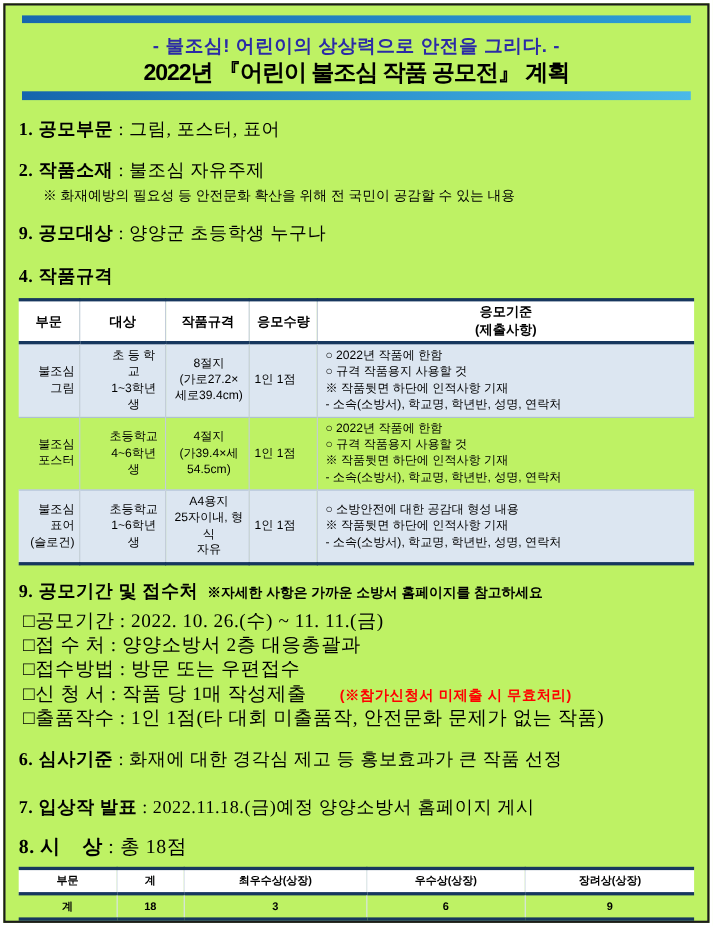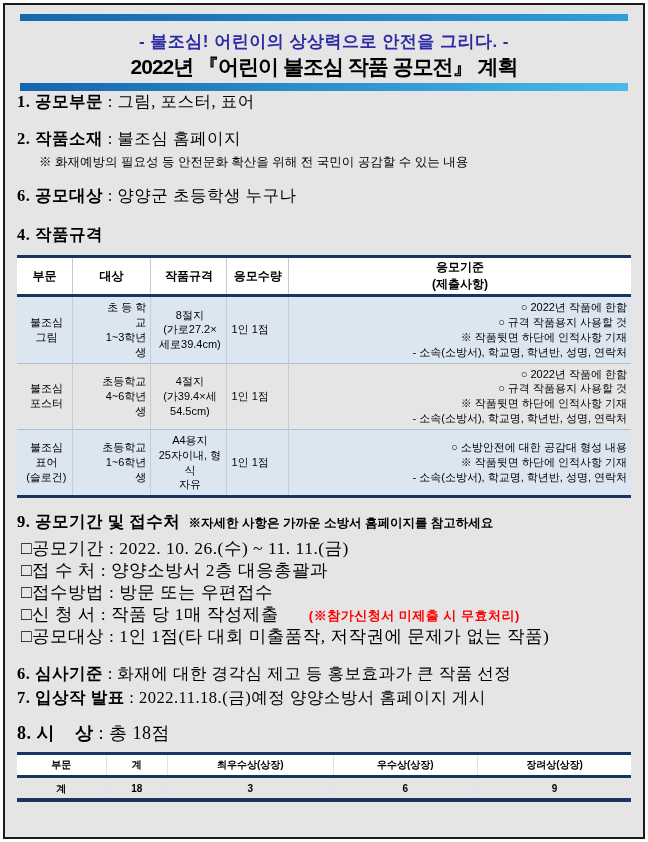--- a/index.html
+++ b/index.html
@@ -1,17 +1,17 @@
 <!DOCTYPE html>
 <html><head>
 <meta charset="utf-8">
 <style>
   html,body{margin:0;padding:0;background:#ffffff;}
   body{width:648px;height:842px;position:relative;font-family:"Liberation Serif",serif;color:#000;}
-  .page{position:absolute;left:3px;top:3px;right:3px;bottom:3px;border:2px solid #1c1c1c;overflow:hidden;background:#e5e5e5;}
+  .page{position:absolute;left:3px;top:3px;right:3px;bottom:3px;border:2px solid #1c1c1c;overflow:hidden;background:#bef264;}
 
   
   .header{margin:9px 15px 0 15px;}
   .bar-top{height:7px;background:linear-gradient(90deg,#1767ae,#2d9fd6);}
   .bar-bottom{height:8px;background:linear-gradient(90deg,#1565ad 0%,#2e95cf 55%,#4ab9e8 100%);margin-top:4px;}
   .subtitle{text-align:center;color:#2b2ba6;font-weight:bold;font-size:17px;font-family:"Liberation Sans",sans-serif;margin-top:9px;letter-spacing:.5px;}
   .title{text-align:center;color:#000;font-weight:bold;font-size:21px;font-family:"Liberation Sans",sans-serif;letter-spacing:-1px;margin-top:2px;line-height:1.15;}
 
   .content{padding:0 12px;}
   .sec{font-size:16.5px;white-space:pre-wrap;}
@@ -21,24 +21,24 @@
   .inline-note{font-size:13px;font-weight:bold;font-family:"Liberation Sans",sans-serif;}
 
   
   table{border-collapse:collapse;width:100%;}
   .spec-table{margin-top:9px;font-size:11px;font-family:"Liberation Sans",sans-serif;border-top:3px solid #17375e;border-bottom:3px solid #17375e;}
   .spec-table th{font-size:12px;font-weight:bold;background:#fff;border-bottom:3px solid #17375e;height:32px;white-space:pre-line;border-left:1px solid #c3cdd9;border-right:1px solid #c3cdd9;}
   .spec-table th:first-child{border-left:none;}
   .spec-table th:last-child{border-right:none;}
   .spec-table td{border-left:1px solid #c3cdd9;border-right:1px solid #c3cdd9;border-top:1px solid #aebfd4;vertical-align:middle;white-space:pre-line;line-height:1.35;padding:3px 4px;}
   .spec-table td:first-child{border-left:none;}
-  .spec-table td:last-child{border-right:none;text-align:right;}
+  .spec-table td:last-child{border-right:none;}
   .spec-table tr.blue td{background:#dce6f1;}
-  .spec-table .c-cat{text-align:center;padding-left:8px;}
-  .spec-table .c-target{text-align:right;padding-left:24px;}
+  .spec-table .c-cat{text-align:right;padding-left:8px;}
+  .spec-table .c-target{text-align:center;padding-left:24px;}
   .spec-table .c-spec{text-align:center;padding-left:6px;}
   .spec-table .c-qty{text-align:left;}
   .spec-table .c-crit{text-align:left;padding-left:7px;}
   .spec-table tr.r1 td{height:58px;}
   .spec-table tr.r2 td{height:56px;}
   .spec-table tr.r3 td{height:48px;}
 
   
   .s5-list{margin:5px 0 0 4px;font-size:17.5px;line-height:20px;letter-spacing:.5px;}
   .s5-list .red{color:#ff0000;padding-left:30px;}
@@ -58,26 +58,26 @@
 
   <div class="header">
     <div class="bar-top"></div>
     <div class="subtitle">- 불조심! 어린이의 상상력으로 안전을 그리다. -</div>
     <div class="title">2022년 『어린이 불조심 작품 공모전』 계획</div>
     <div class="bar-bottom"></div>
   </div>
 
   <div class="content">
 
-    <div class="sec" style=""><span class="t">1. 공모부문</span><span class="v"> : 그림, 포스터, 표어</span></div>
+    <div class="sec" style="margin-top:16px"><span class="t">1. 공모부문</span><span class="v"> : 그림, 포스터, 표어</span></div>
 
-    <div class="sec" style="margin-top:15px"><span class="t">2. 작품소재</span><span class="v"> : 불조심 홈페이지</span></div>
+    <div class="sec" style="margin-top:15px"><span class="t">2. 작품소재</span><span class="v"> : 불조심 자유주제</span></div>
     <div class="note" style="margin:4px 0 0 22px;">※ 화재예방의 필요성 등 안전문화 확산을 위해 전 국민이 공감할 수 있는 내용</div>
 
-    <div class="sec" style="margin-top:14px"><span class="t">6. 공모대상</span><span class="v"> : 양양군 초등학생 누구나</span></div>
+    <div class="sec" style="margin-top:14px"><span class="t">9. 공모대상</span><span class="v"> : 양양군 초등학생 누구나</span></div>
 
     <div class="sec" style="margin-top:17px"><span class="t">4. 작품규격</span></div>
 
     <table class="spec-table">
       <colgroup>
         <col style="width:9%">
           <col style="width:12.8%">
           <col style="width:12.4%">
           <col style="width:10%">
           <col style="width:55.8%">
@@ -137,26 +137,26 @@
         </tr>
       </tbody>
     </table>
 
     <div class="sec" style="margin-top:13px"><span class="t">9. 공모기간 및 접수처</span>  <span class="note" style="font-weight:bold">※자세한 사항은 가까운 소방서 홈페이지를 참고하세요</span></div>
     <div class="s5-list">
       <div><span>□공모기간 : 2022. 10. 26.(수) ~ 11. 11.(금)</span><span class="red inline-note"></span></div>
       <div><span>□접 수 처 : 양양소방서 2층 대응총괄과</span><span class="red inline-note"></span></div>
       <div><span>□접수방법 : 방문 또는 우편접수</span><span class="red inline-note"></span></div>
       <div><span>□신 청 서 : 작품 당 1매 작성제출</span><span class="red inline-note">(※참가신청서 미제출 시 무효처리)</span></div>
-      <div><span>□공모대상 : 1인 1점(타 대회 미출품작, 저작권에 문제가 없는 작품)</span><span class="red inline-note"></span></div>
+      <div><span>□출품작수 : 1인 1점(타 대회 미출품작, 안전문화 문제가 없는 작품)</span><span class="red inline-note"></span></div>
     </div>
 
     <div class="sec" style="margin-top:15px"><span class="t">6. 심사기준</span><span class="v"> : 화재에 대한 경각심 제고 등 홍보효과가 큰 작품 선정</span></div>
 
-    <div class="sec" style="margin-top:2px"><span class="t">7. 입상작 발표</span><span class="v"> : 2022.11.18.(금)예정 양양소방서 홈페이지 게시</span></div>
+    <div class="sec" style="margin-top:22px"><span class="t">7. 입상작 발표</span><span class="v"> : 2022.11.18.(금)예정 양양소방서 홈페이지 게시</span></div>
 
     <div class="sec" style="margin-top:12px;font-size:18px"><span class="t">8. 시    상</span><span class="v"> : 총 18점</span></div>
 
     <table class="award-table">
       <colgroup>
         <col style="width:14.5%">
           <col style="width:10%">
           <col style="width:27%">
           <col style="width:23.5%">
           <col style="width:25%">

